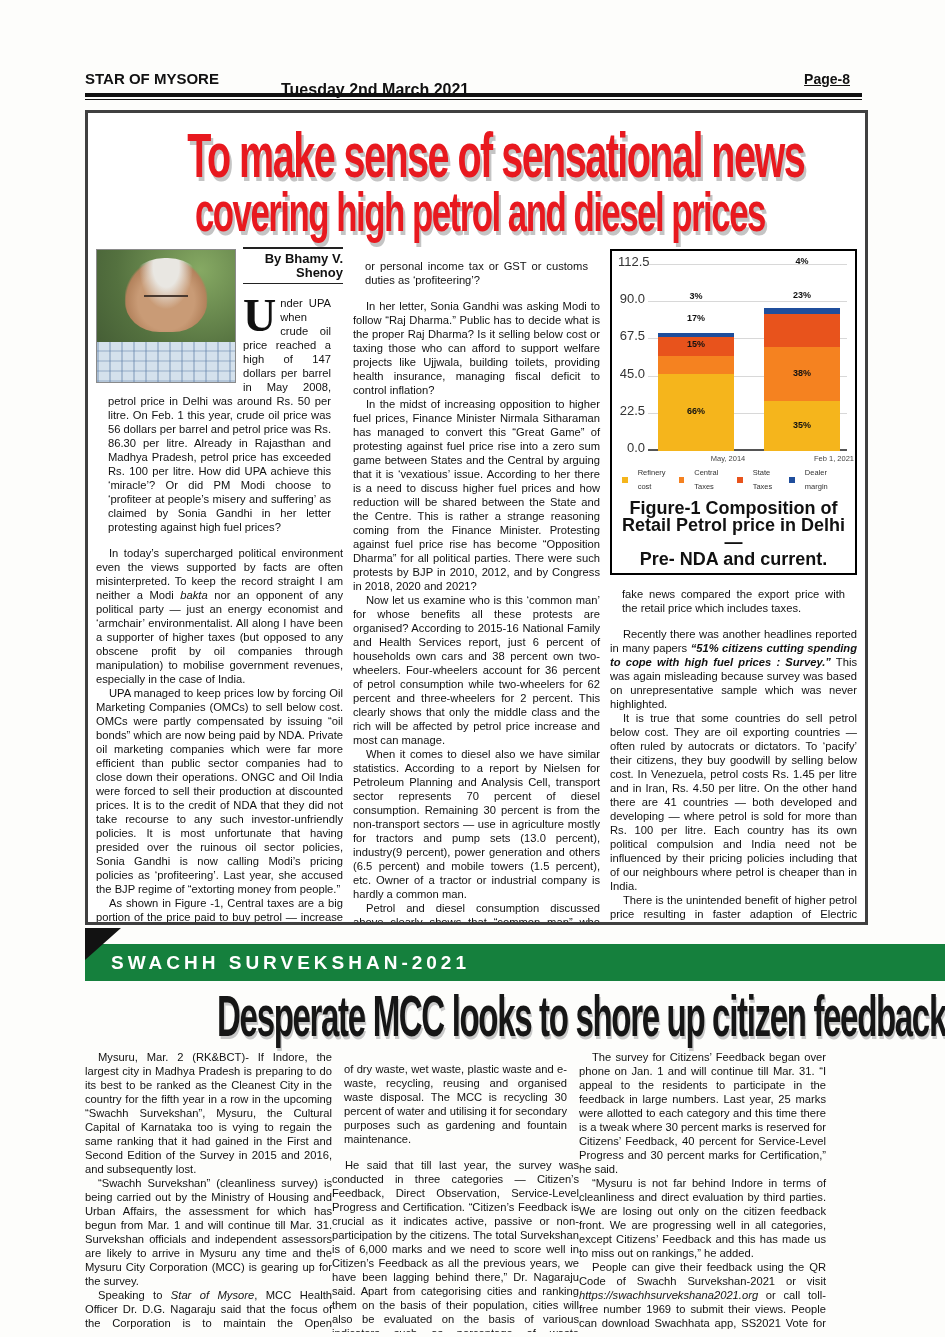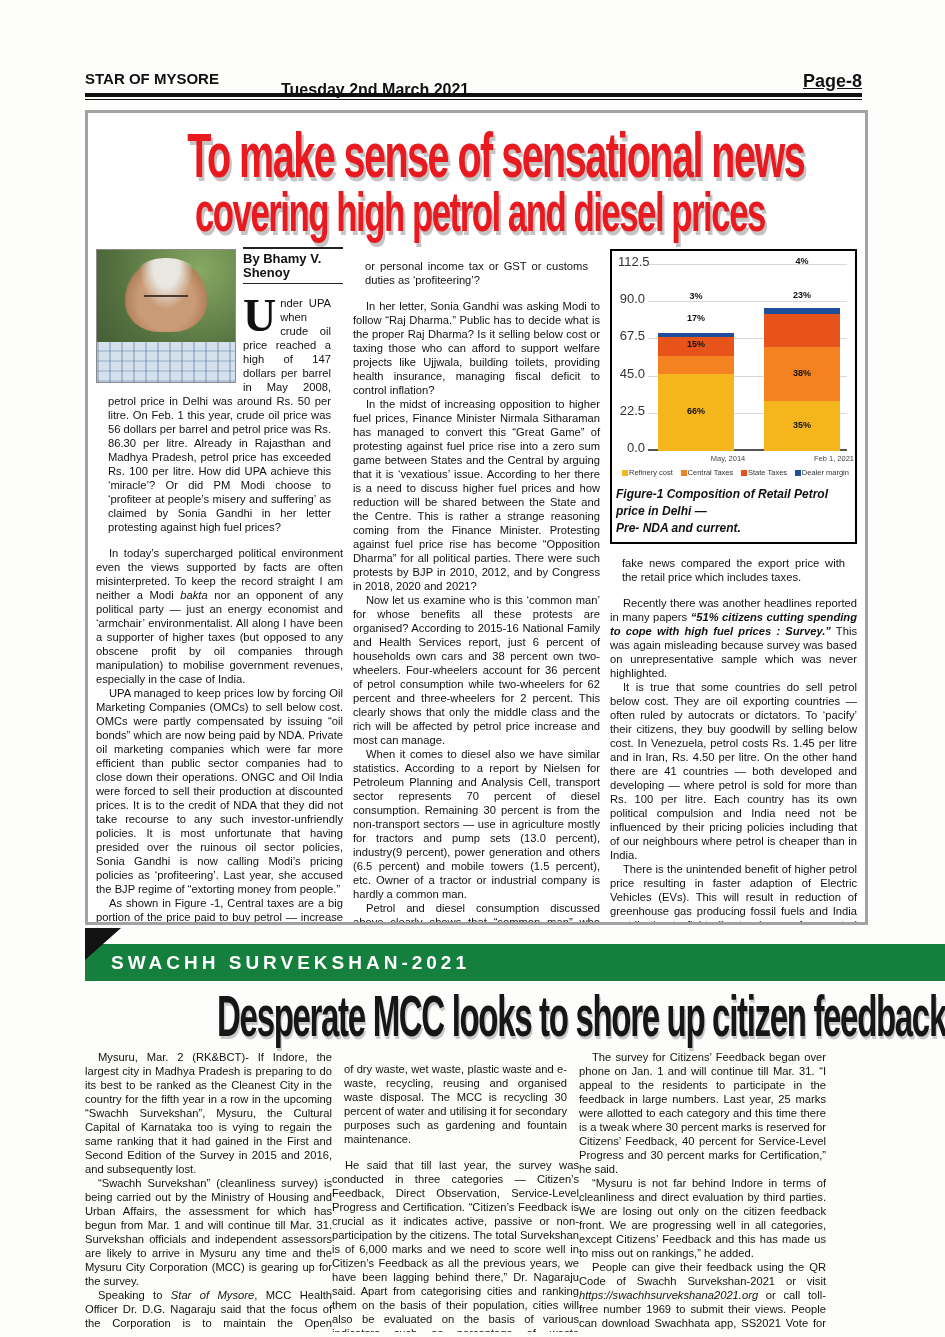--- a/index.html
+++ b/index.html
@@ -3,26 +3,26 @@
 <meta charset="utf-8">
 <style>
   html,body{margin:0;padding:0;background:#e9e9e7;}
   .page{position:relative;width:945px;height:1337px;background:#fdfdfb;margin:0 auto;
         font-family:"Liberation Sans",sans-serif;color:#111;overflow:hidden;padding-left:14px;}
 
   
   .masthead{position:absolute;left:85px;top:70px;width:777px;height:22px;}
   .m-paper{position:absolute;left:0;top:0;font-size:15px;font-weight:bold;}
   .m-date{position:absolute;left:160px;top:11px;font-size:16px;font-weight:bold;margin-left:36px;}
-  .m-page{position:absolute;right:0;top:1px;font-size:18px;font-weight:bold;text-decoration:underline;}
+  .m-page{position:absolute;right:12px;top:1px;font-size:14px;font-weight:bold;text-decoration:underline;}
   .m-rule{position:absolute;left:85px;top:93px;width:777px;height:4px;background:#111;}
   .m-rule2{position:absolute;left:85px;top:99px;width:777px;height:1px;background:#111;}
 
   
-  .a1box{position:absolute;left:85px;top:110px;width:761px;height:799px;border:3px solid #a3a3a3;
+  .a1box{position:absolute;left:85px;top:110px;width:761px;height:799px;border:3px solid #404040;
          padding:6px 8px 4px 8px;overflow:hidden;background:#fff;}
   .hl{white-space:nowrap;text-align:center;font-weight:800;color:#e8191f;
       text-shadow:3px 3px 0 #c4c4c4;letter-spacing:-2px;}
   .hl1{font-size:52px;line-height:50px;transform:scale(.76,1.22);transform-origin:center top;margin-top:6px;}
   .hl2{font-size:47px;line-height:46px;transform:scale(.74,1.18);transform-origin:center top;margin-top:10px;}
 
   .cols{display:flex;gap:10px;margin-top:16px;height:676px;overflow:hidden;}
   .col{width:247px;font-size:11.2px;line-height:14px;text-align:justify;}
   .p{margin:0;text-indent:13px;}
   .np{margin:12px;text-indent:0;}
@@ -38,39 +38,39 @@
          background:radial-gradient(ellipse at 50% 12%,#e9e7e2 22%,rgba(233,231,226,0) 46%),
                     radial-gradient(ellipse at 50% 58%,#c99b76 48%,#b3825c 68%,rgba(179,130,92,0) 72%);}
   .photo::after{content:"";position:absolute;bottom:0;left:0;right:0;height:30%;
          background:#d4e1ec;
          background-image:repeating-linear-gradient(90deg,rgba(96,128,168,.38) 0 2px,rgba(0,0,0,0) 2px 12px),
                           repeating-linear-gradient(0deg,rgba(96,128,168,.28) 0 2px,rgba(0,0,0,0) 2px 10px);}
   .glasses{position:absolute;left:50%;top:34%;width:44px;height:10px;transform:translateX(-50%);
          border-top:2px solid #4a3a30;}
 
   .byline{overflow:hidden;border-top:2px solid #222;border-bottom:1px solid #222;
-          font-size:13px;font-weight:bold;text-align:left;padding:3px 0;margin-bottom:10px;}
+          font-size:13px;font-weight:bold;text-align:right;padding:3px 0;margin-bottom:10px;}
   .dropcap{float:left;font-family:"Liberation Serif",serif;font-weight:bold;
            font-size:46px;line-height:36px;padding:2px 4px 0 0;}
 
   
   .figbox{border:2px solid #000;padding:8px 4px 5px 4px;margin:2px 0 5px 0;background:#fff;}
   .plotwrap{position:relative;margin:2px 4px 0 32px;height:190px;}
   .gridline{position:absolute;left:0;right:0;height:1px;background:#d8d8d8;}
   .baseline{position:absolute;left:0;right:0;bottom:0;height:2px;background:#555;}
   .ytick{position:absolute;left:-30px;width:27px;text-align:right;font-size:13px;color:#333;}
   .bar{position:absolute;bottom:0;display:flex;flex-direction:column-reverse;}
   .seg{width:100%;}
   .blabel{position:absolute;width:46px;text-align:center;font-size:9px;font-weight:600;color:#111;}
   .xrow{position:relative;height:11px;margin:1px 4px 0 32px;}
   .xlab{position:absolute;width:80px;text-align:center;font-size:7.5px;color:#444;transform:translateX(-50%);}
   .legend{display:flex;justify-content:space-between;padding:2px 2px 0 6px;margin-top:1px;}
-  .litem{display:flex;align-items:center;gap:1px;font-size:7.5px;color:#333;}
+  .litem{display:flex;align-items:center;gap:10px;font-size:7.5px;color:#333;}
   .lswatch{width:6px;height:6px;display:inline-block;}
-  .figcap{font-size:12px;font-weight:bold;font-style:italic;text-align:left;line-height:17px;margin-top:6px;}
+  .figcap{font-size:18px;font-weight:bold;text-align:center;line-height:17px;margin-top:6px;}
 
   
   .banner{position:absolute;left:85px;top:944px;width:935px;height:37px;background:#15803d;}
   .banner .flag{position:absolute;left:0;top:-16px;width:0;height:0;
                 border-top:32px solid #121212;border-right:36px solid rgba(0,0,0,0);}
   .banner .btext{position:absolute;left:26px;top:0;line-height:37px;color:#fff;font-weight:bold;
                  font-size:19px;letter-spacing:4px;}
   .hl3{position:absolute;left:85px;top:988px;width:777px;text-align:center;white-space:nowrap;
        font-weight:800;color:#161616;text-shadow:2px 2px 0 #c9c9c9;letter-spacing:-2px;
        font-size:50px;line-height:50px;transform:scale(.66,1.15);transform-origin:center top;}

